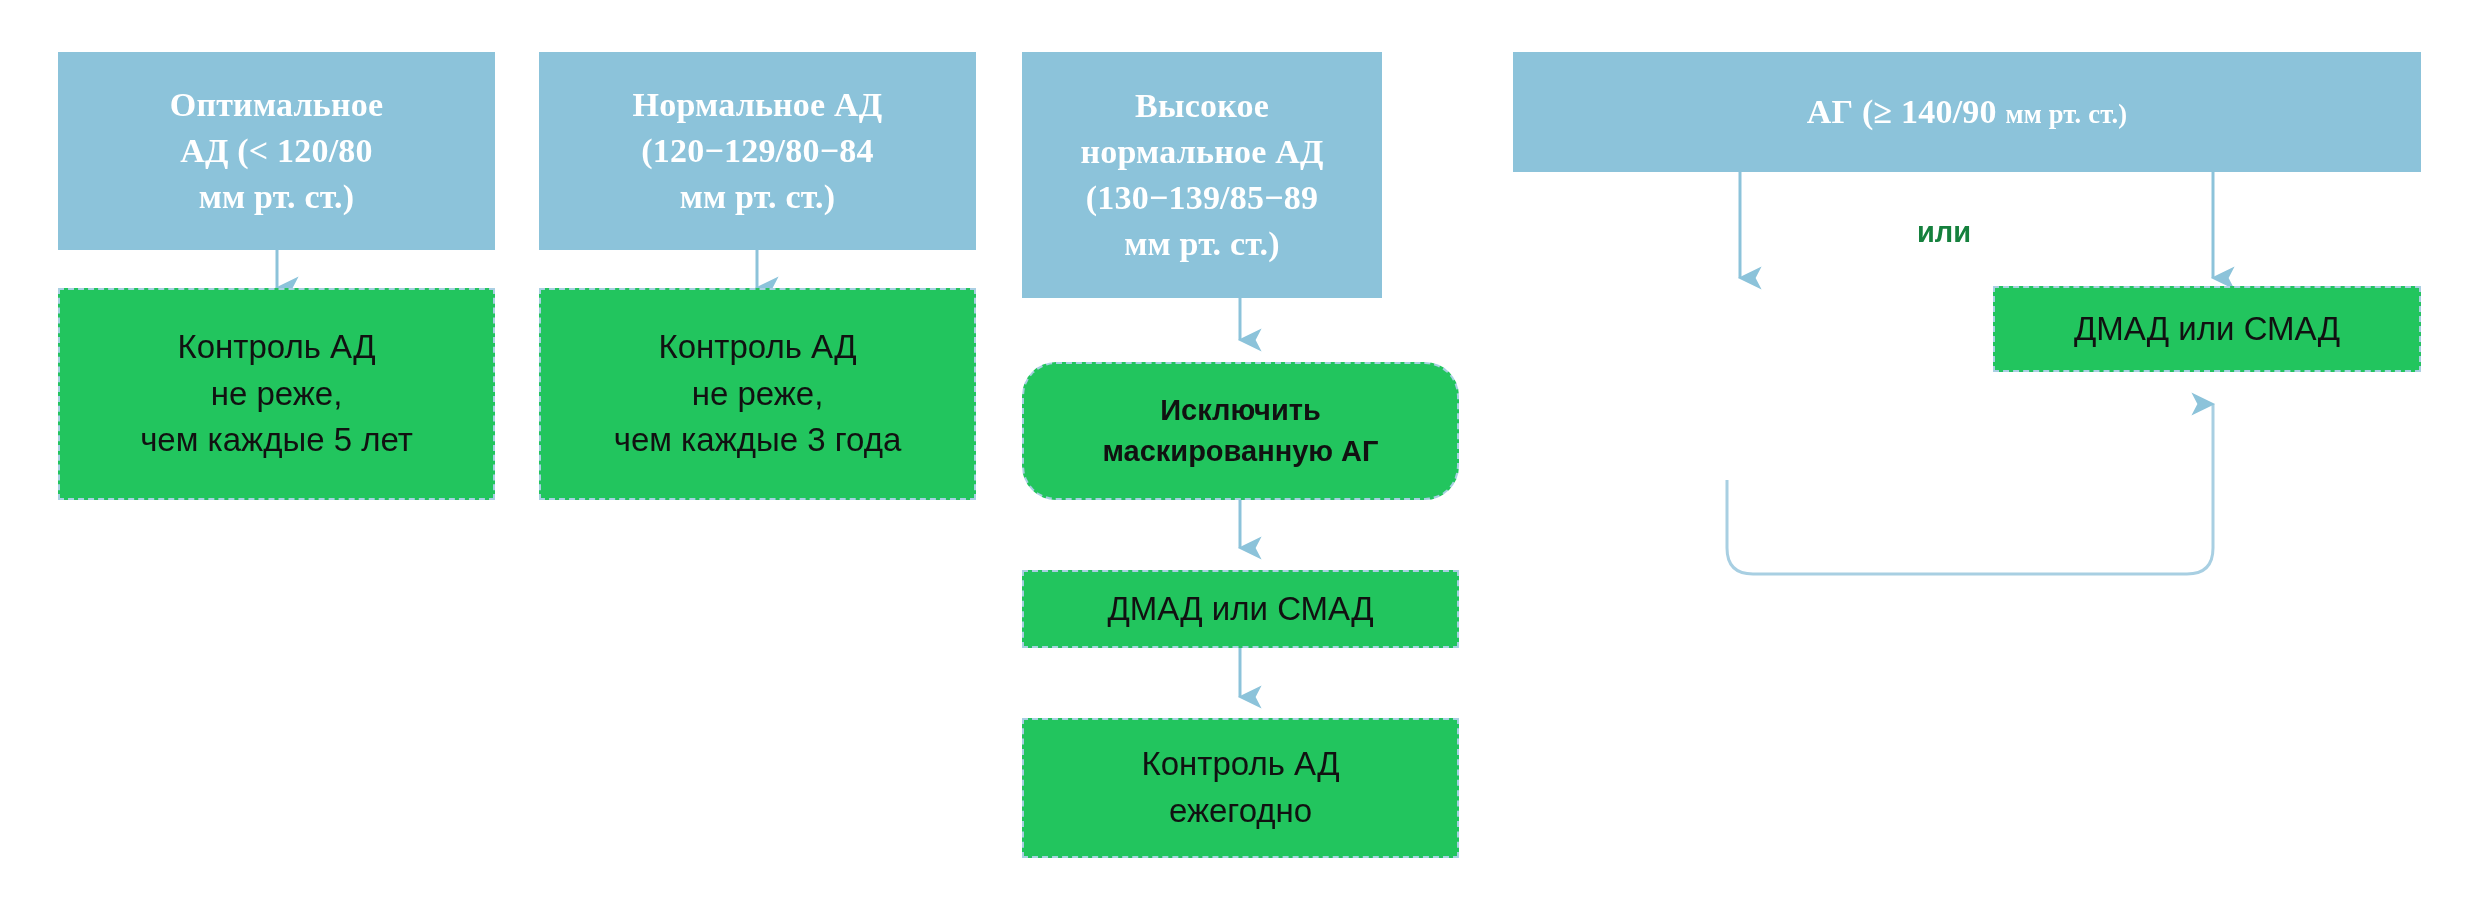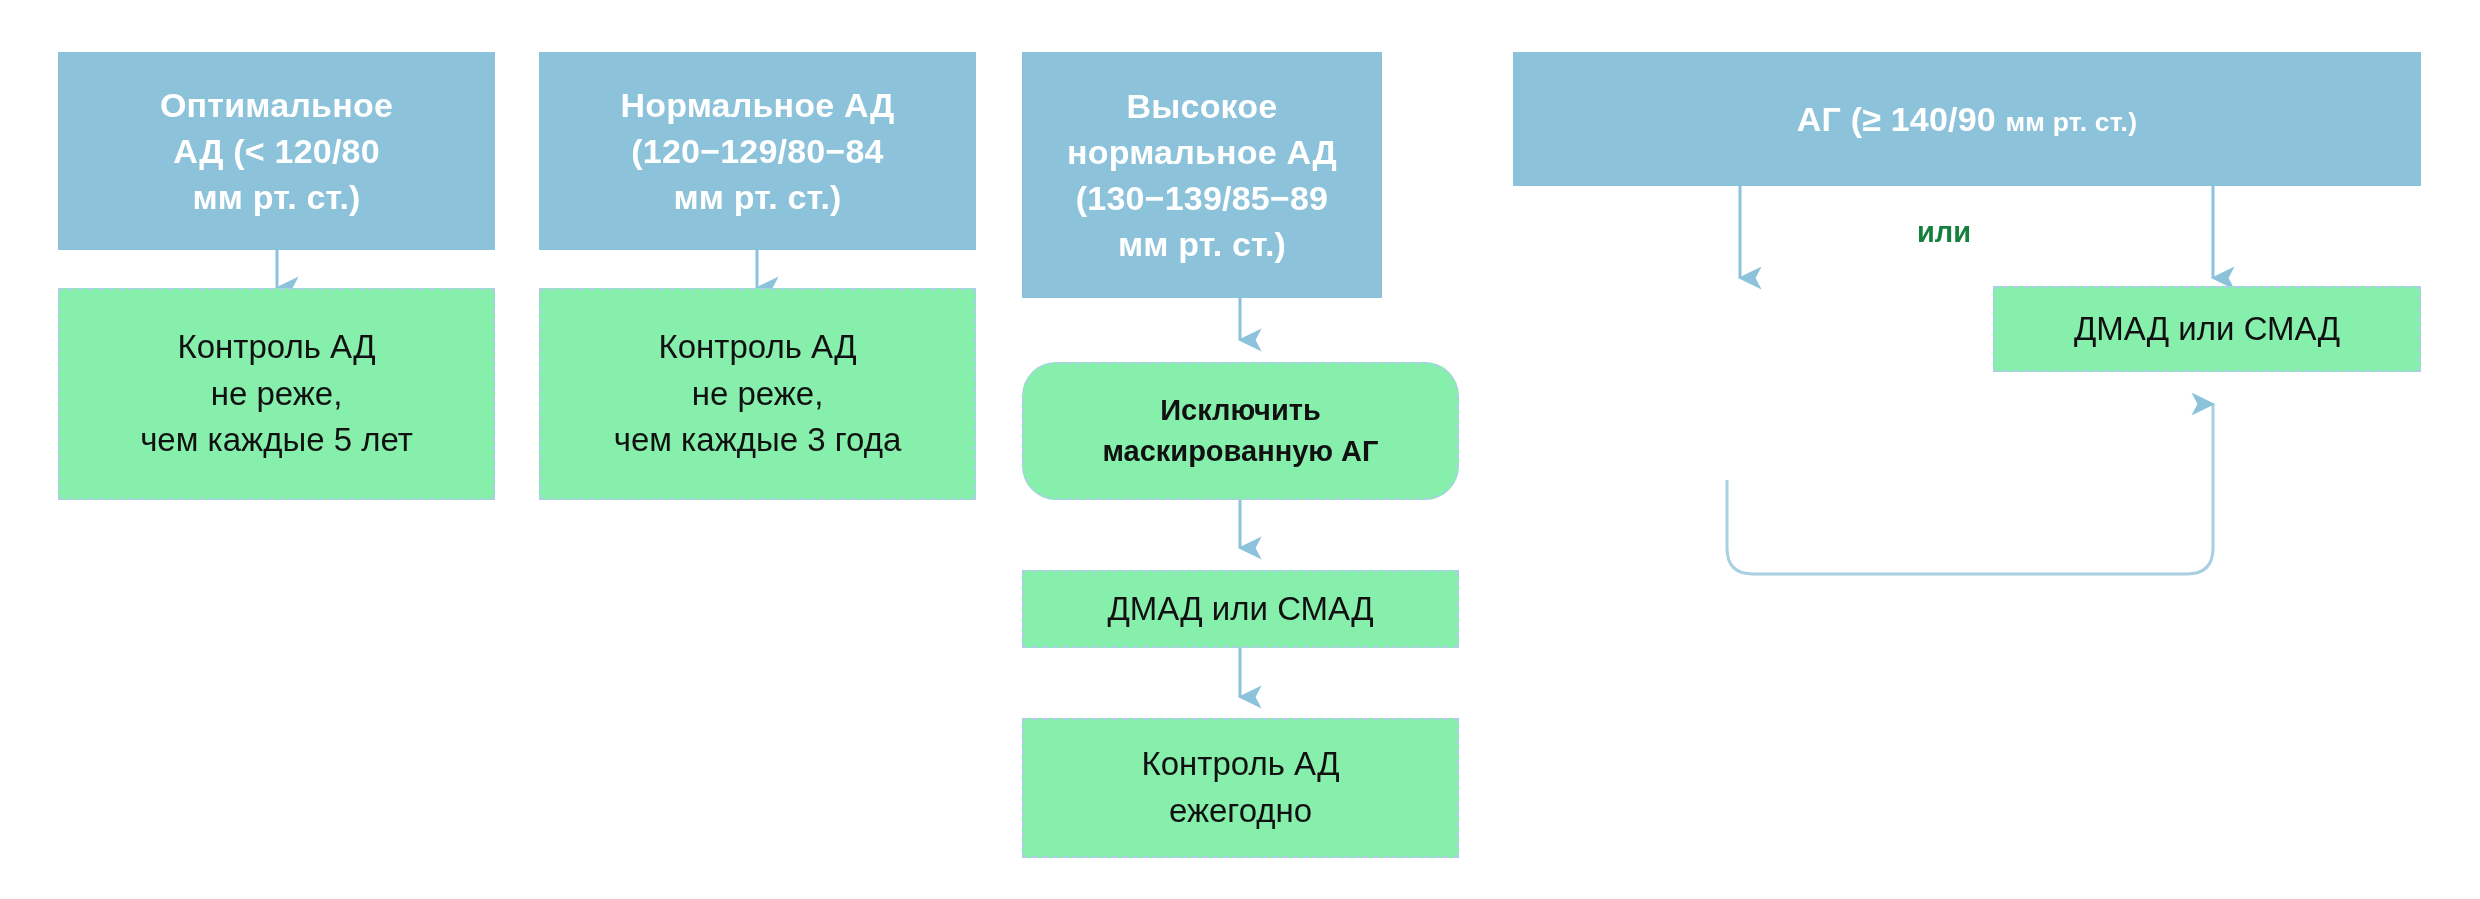--- a/index.html
+++ b/index.html
@@ -37,24 +37,24 @@
     width: 100%;
     white-space: pre-line;
   }
   
   .hdr {
     background: #8cc3da;
     color: #ffffff;
     font-weight: bold;
     letter-spacing: 0.2px;
   }
-  .hdr .txt { line-height: 1.36; }
+  .hdr .txt { line-height: 1.36; font-family: Liberation Serif, serif; }
   
   .dashed {
-    background: #86efac;
+    background: #22c55e;
     border: 2px dashed #a8cfe2;
     color: #111111;
   }
   .dashed .txt { line-height: 1.42; }
   .rounded {
     border-radius: 34px;
   }
   .bold-txt { font-weight: bold; }
   .small-unit { font-size: 0.78em; }
   .or-label {
@@ -147,21 +147,21 @@
 
   <div class="node dashed" style="left:1022px; top:570px; width:437px; height:78px; font-size:33px;">
     <span class="txt">ДМАД или СМАД</span>
   </div>
 
   <div class="node dashed" style="left:1022px; top:718px; width:437px; height:140px; font-size:33px;">
     <span class="txt">Контроль АД
 ежегодно</span>
   </div>
 
-  <div class="node hdr" style="left:1513px; top:52px; width:908px; height:134px; font-size:34px;">
+  <div class="node hdr" style="left:1513px; top:52px; width:908px; height:120px; font-size:34px;">
     <span class="txt"><span>АГ (≥ 140/90 </span><span class="small-unit">мм рт. ст.)</span></span>
   </div>
 
   <div class="or-label" style="left:1864px; top:216px; width:160px; font-size:29px;">
     <span>или</span>
   </div>
 
 
   <div class="node dashed" style="left:1993px; top:286px; width:428px; height:86px; font-size:33px;">
     <span class="txt">ДМАД или СМАД</span>

